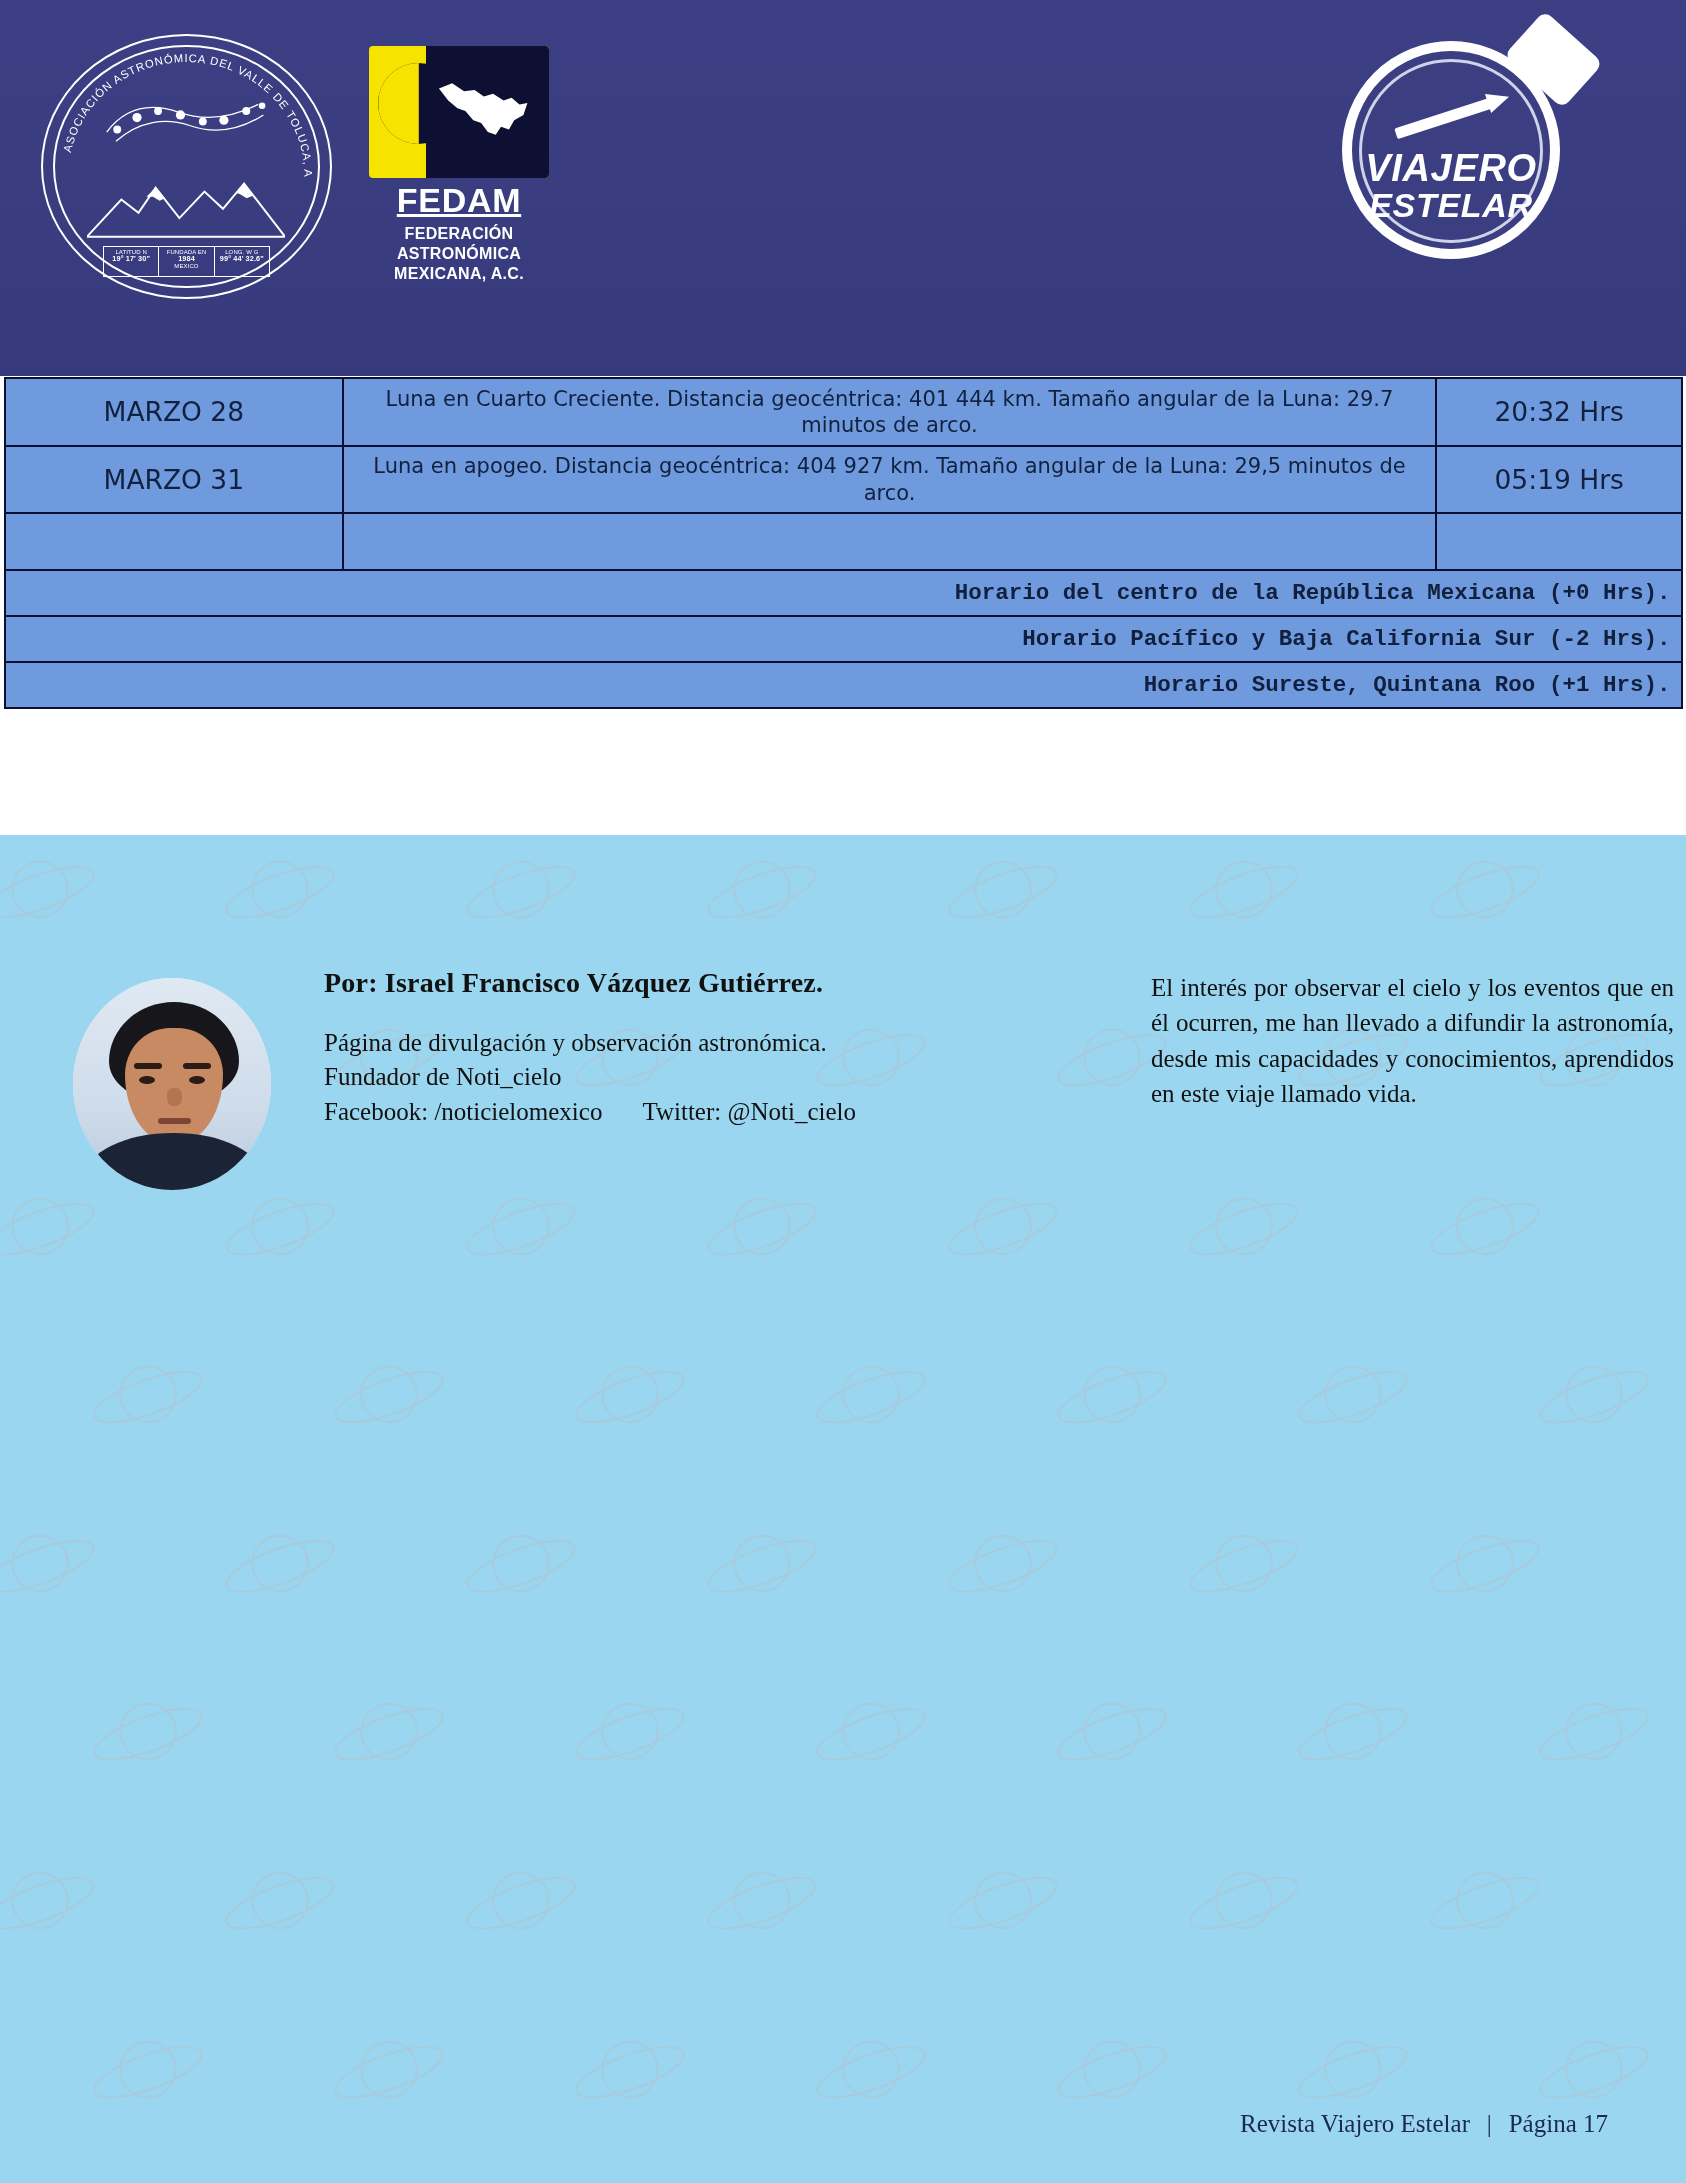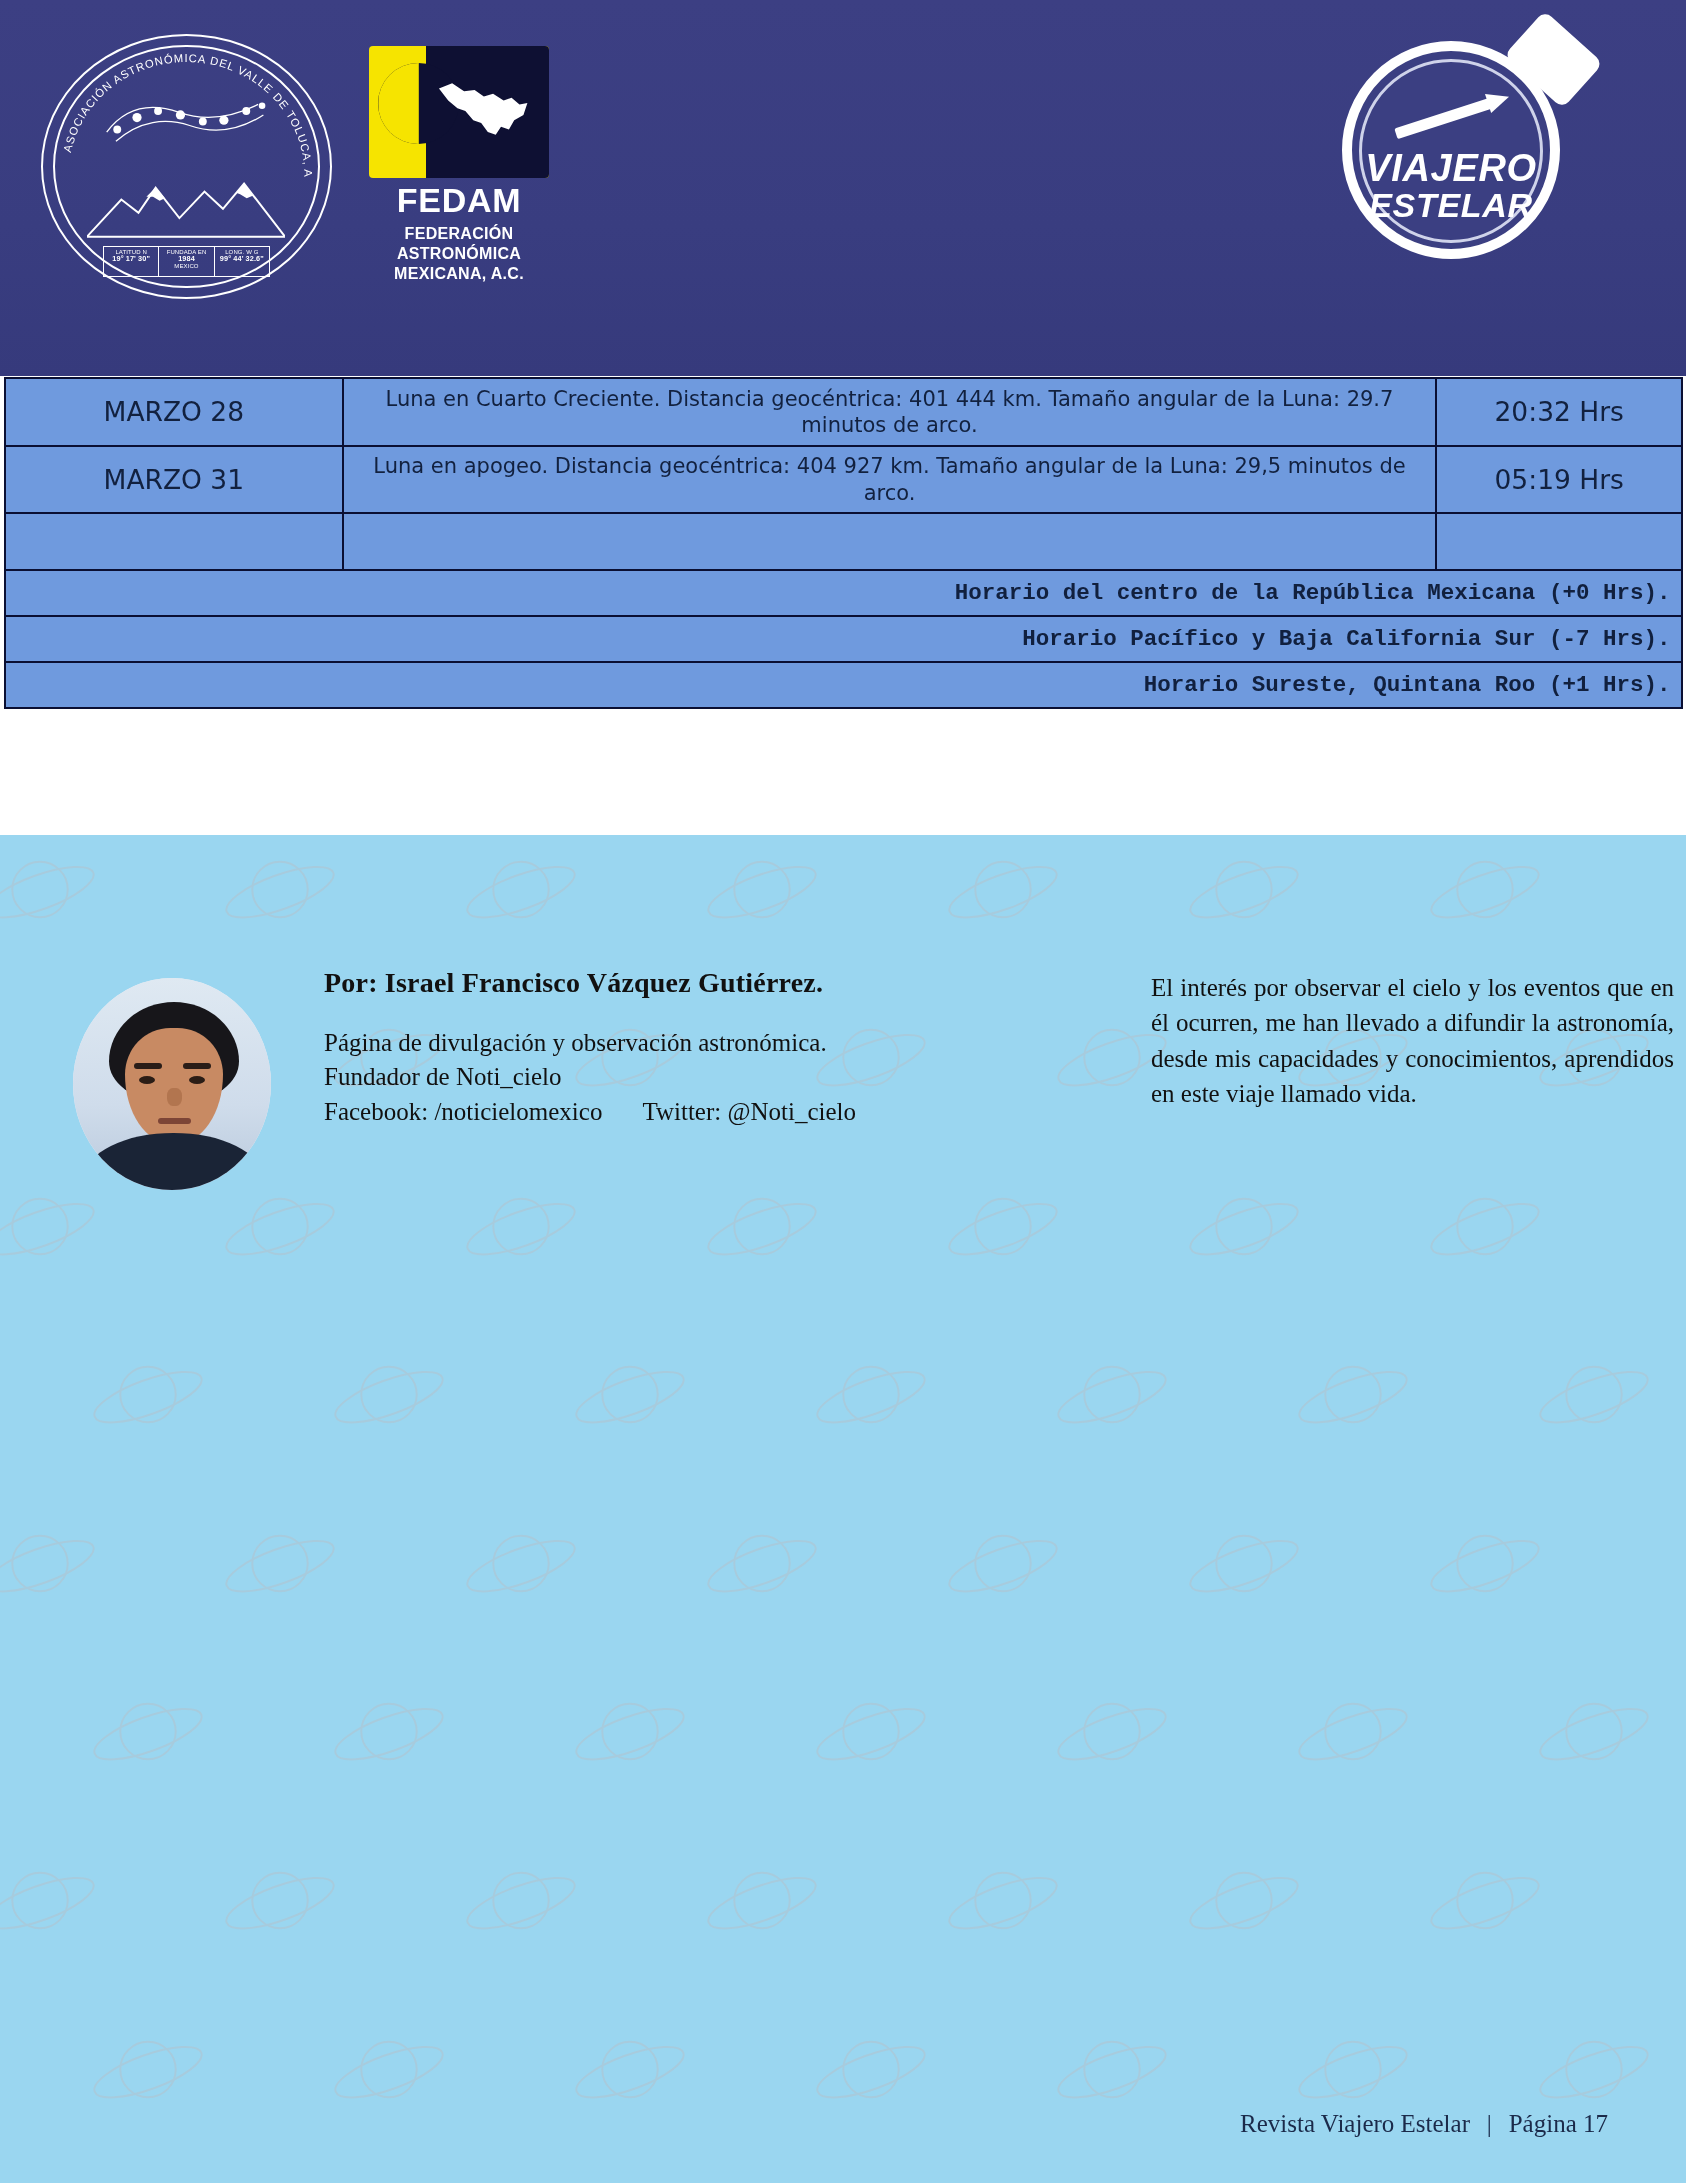--- a/index.html
+++ b/index.html
@@ -135,20 +135,21 @@
   }
   .fedam-logo .fedam-word {
     margin-top: 5.3px;
     color: #ffffff;
     font-weight: bold;
     font-size: 34px;
     letter-spacing: 0.7px;
     line-height: 1;
     text-align: center;
     width: 180px;
+    text-decoration: underline;
   }
   .fedam-logo .fedam-sub {
     margin-top: 6.6px;
     color: #ffffff;
     font-weight: bold;
     font-size: 16px;
     line-height: 1.25;
     text-align: center;
     width: 180px;
     letter-spacing: 0.3px;
@@ -489,21 +490,21 @@
     </tr>
     <tr class="empty-row">
       <td class="date-cell"></td>
       <td class="desc-cell"></td>
       <td class="time-cell"></td>
     </tr>
     <tr class="note-row">
       <td colspan="3">Horario del centro de la República Mexicana (+0 Hrs).</td>
     </tr>
     <tr class="note-row">
-      <td colspan="3">Horario Pacífico y Baja California Sur (-7 Hrs).</td>
+      <td colspan="3">Horario Pacífico y Baja California Sur (-2 Hrs).</td>
     </tr>
     <tr class="note-row">
       <td colspan="3">Horario Sureste, Quintana Roo (+1 Hrs).</td>
     </tr>
   </tbody>
 </table>
 
 <div class="lower">
   <div class="planet-pattern" id="planet-pattern">
       <div class="planet" style="left: -26.5px; top: 6.6px;"><svg viewBox="0 0 200 150" xmlns="http://www.w3.org/2000/svg">

